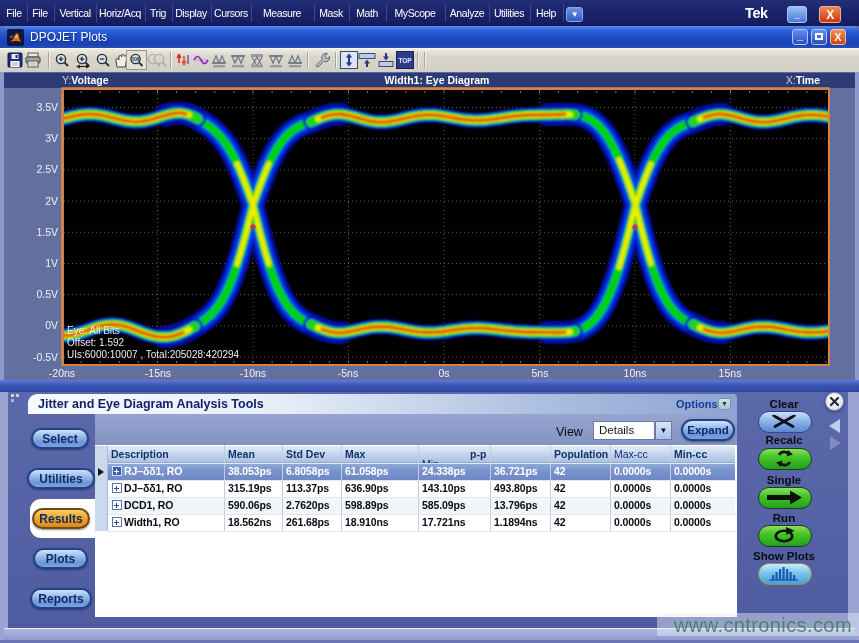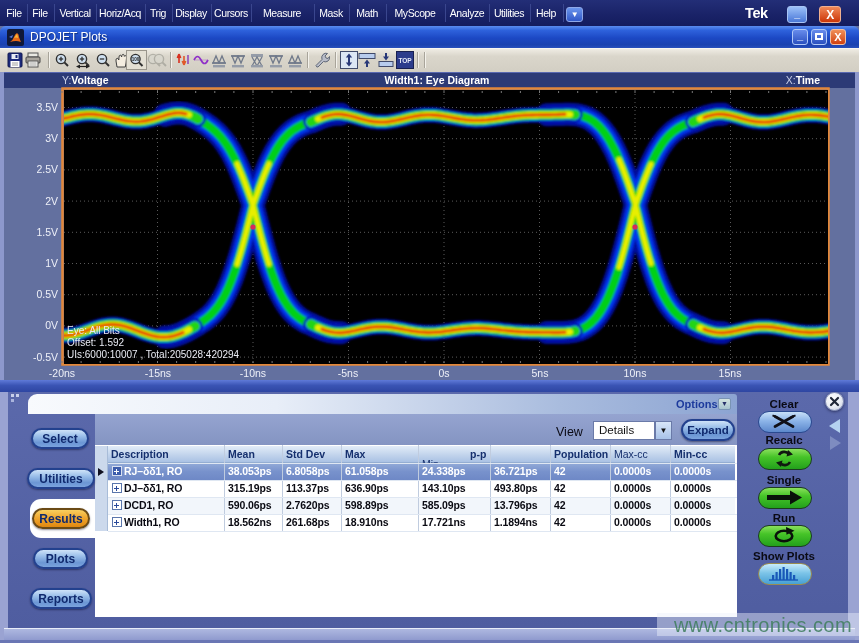--- a/index.html
+++ b/index.html
@@ -358,20 +358,21 @@
       <stop offset="1" stop-color="#2e46a2"></stop>
     </linearGradient>
 <style>.hdr{font-size:10.5px;font-family:"Liberation Sans",sans-serif}</style>
 </svg>
 <div class="abs" style="left:0;top:392px;width:859px;height:251px;background:#9aa3d2"></div>
 <div class="abs" style="left:8px;top:392px;width:840px;height:236px;background:linear-gradient(180deg,#5b69ab,#4f5da0)"></div>
 <div class="abs" style="left:11px;top:394px;width:3px;height:3px;background:#c8d0ea"></div>
 <div class="abs" style="left:16px;top:394px;width:3px;height:3px;background:#c8d0ea"></div>
 <div class="abs" style="left:11px;top:399px;width:3px;height:3px;background:#aab4dc"></div>
 <div class="abs" style="left:28px;top:394px;width:709px;height:20px;border-radius:9px 3px 0 0;background:linear-gradient(90deg,#f8fafd 0%,#e8eef8 35%,#a9bcde 75%,#8ca4d2 100%)">
+    <span style="position:absolute;left:10px;top:3px;font-weight:bold;font-size:12.5px;color:#13226b">Jitter and Eye Diagram Analysis Tools</span>
     <span style="position:absolute;left:648px;top:4px;font-weight:bold;font-size:11px;color:#1c3a9c">Options</span>
     <div style="position:absolute;left:690px;top:4px;width:13px;height:12px;border-radius:2px;border:1px solid #7a94b4;background:linear-gradient(180deg,#d4e4e0,#a8c4d0);text-align:center;line-height:10px;font-size:7px;color:#28306a">▼</div>
   </div>
 <div class="abs" style="left:95px;top:414px;width:642px;height:31px;background:linear-gradient(180deg,#95a4d0,#8494c2)"></div>
 <span class="abs" style="left:556px;top:425px;font-weight:normal;font-size:12.5px;color:#0a0a14">View</span>
 <div class="abs" style="left:593px;top:421px;width:62px;height:19px;background:#fff;border:1px solid #6a7aa8;font-size:11.5px;color:#111;padding:2px 0 2px 5px">Details</div>
 <div class="abs" style="left:655px;top:421px;width:17px;height:19px;background:linear-gradient(180deg,#d8e6f8,#a8c2e8);border:1px solid #6a7aa8;text-align:center;line-height:17px;font-size:8px;color:#111">▼</div>
 <div class="btn-oval" style="left:681px;top:419px;width:54px;height:22px;line-height:19px;font-size:11.5px">Expand</div>
 <div class="abs" style="left:95px;top:445px;width:642px;height:172px;background:#fff"></div>
 <div class="abs" style="left:30px;top:499px;width:70px;height:39px;background:#fff;border-radius:11px 0 0 11px"></div>

